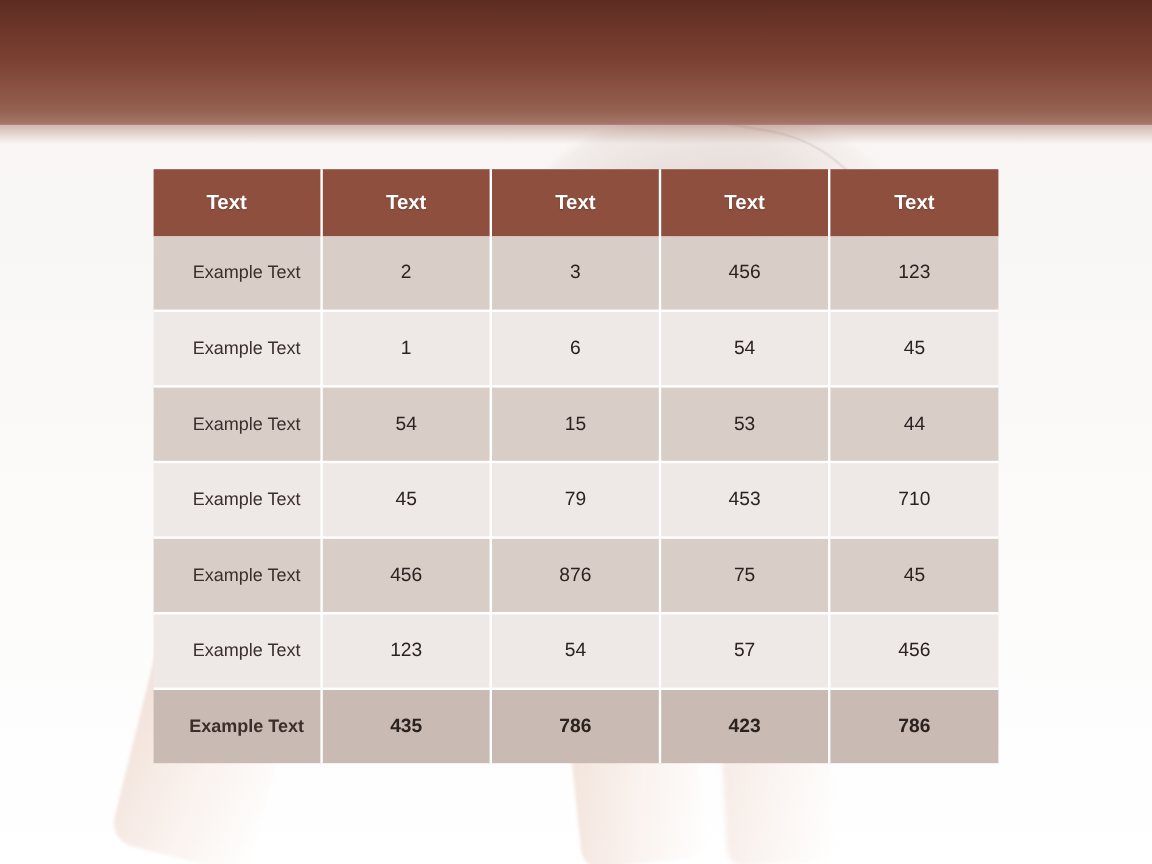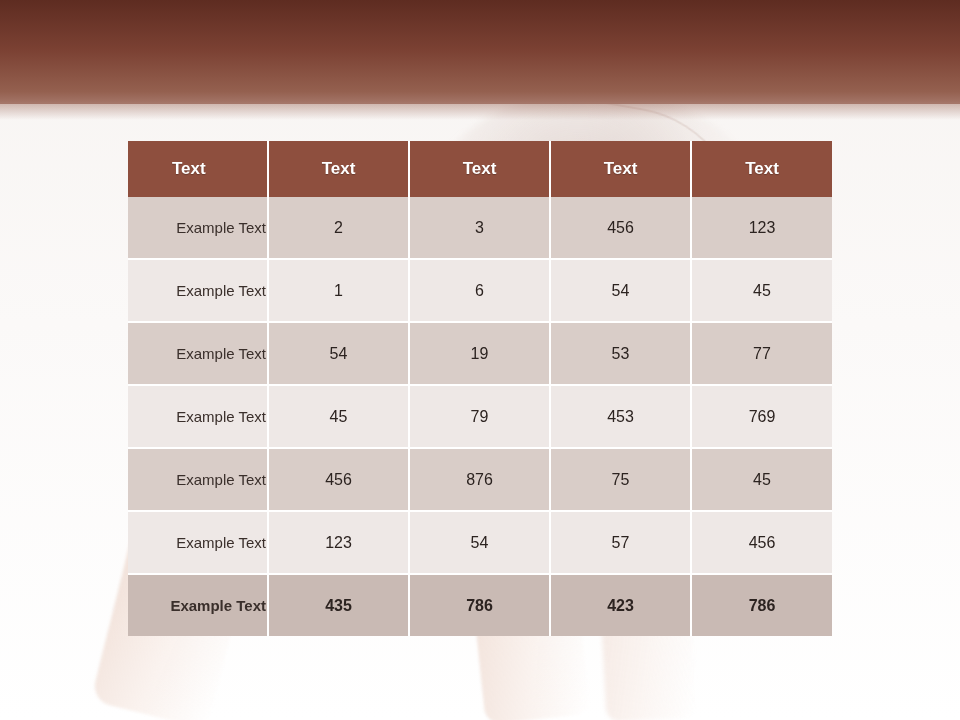--- a/index.html
+++ b/index.html
@@ -150,21 +150,21 @@
 
   table.data td {
     height: 59px;
     font-size: 16px;
     color: #2c2320;
     text-align: center;
     border-right: 2px solid #ffffff;
     border-bottom: 2px solid #ffffff;
   }
   table.data td:first-child {
-    text-align: right;
+    text-align: center;
     padding-left: 17px;
     font-size: 15px;
     color: #3a2f2b;
   }
   table.data td:last-child { border-right: none; }
 
   tr.band-dark  td { background: #d9cdc8; }
   tr.band-light td { background: #eee8e6; }
   tr.total td {
     background: #c9bab4;
@@ -216,30 +216,30 @@
         <tr class="band-light">
           <td>Example Text</td>
           <td>1</td>
           <td>6</td>
           <td>54</td>
           <td>45</td>
         </tr>
         <tr class="band-dark">
           <td>Example Text</td>
           <td>54</td>
-          <td>19</td>
+          <td>15</td>
           <td>53</td>
-          <td>77</td>
+          <td>44</td>
         </tr>
         <tr class="band-light">
           <td>Example Text</td>
           <td>45</td>
           <td>79</td>
           <td>453</td>
-          <td>769</td>
+          <td>710</td>
         </tr>
         <tr class="band-dark">
           <td>Example Text</td>
           <td>456</td>
           <td>876</td>
           <td>75</td>
           <td>45</td>
         </tr>
         <tr class="band-light">
           <td>Example Text</td>

